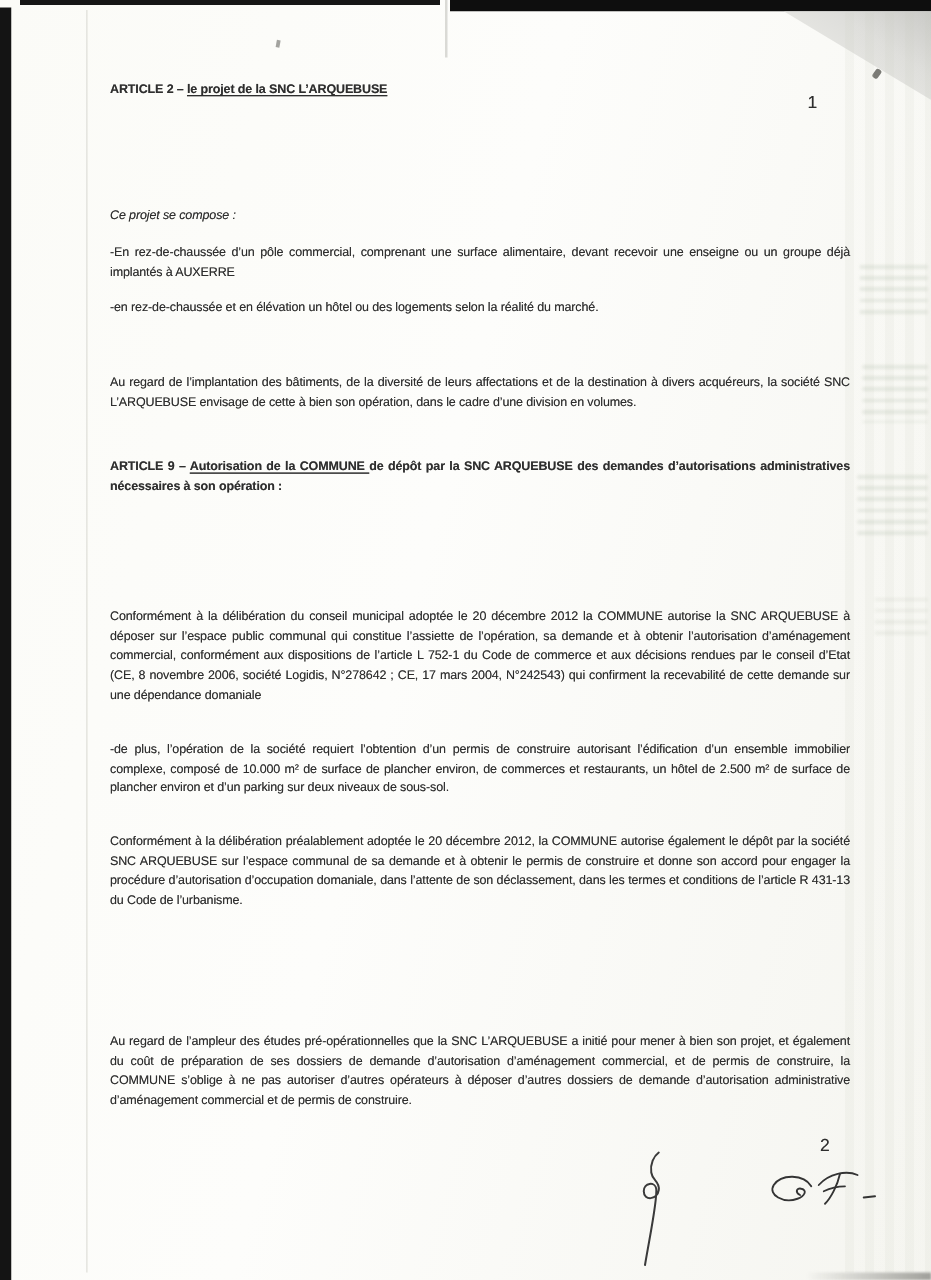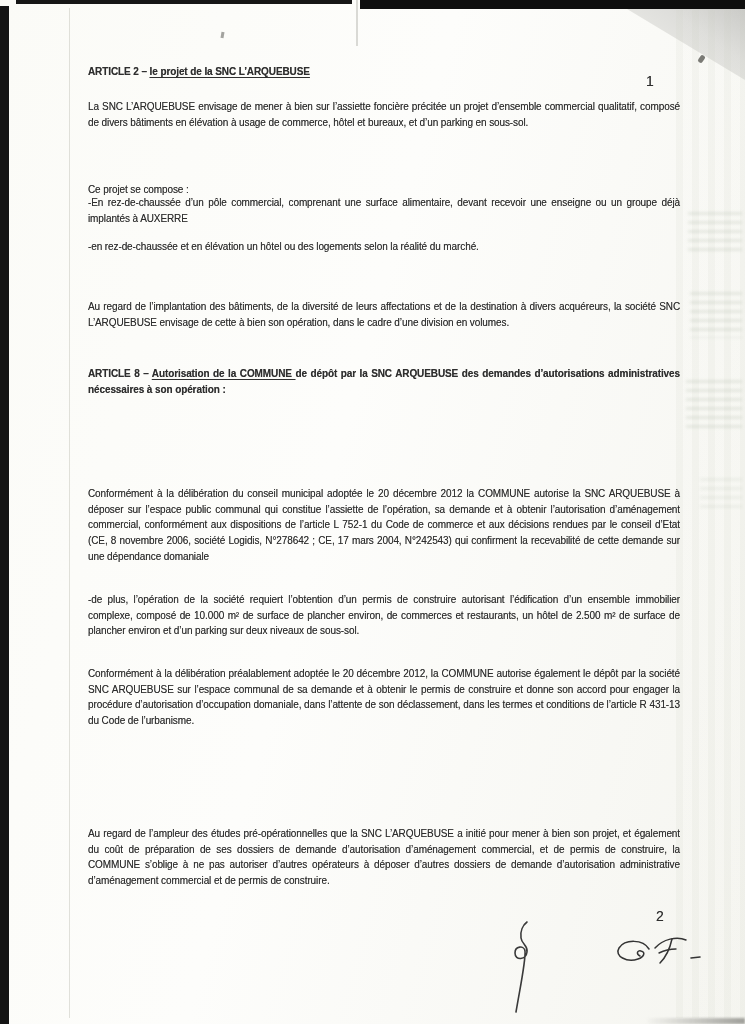--- a/index.html
+++ b/index.html
@@ -39,21 +39,21 @@
   
   .blk{
     position:absolute;left:88px;width:592px;margin:0;
     color:#2e2e2e;font-size:10px;line-height:15.7px;letter-spacing:-.1px;
     text-shadow:0 0 .4px rgba(40,40,40,.55);
   }
   .para{text-align:justify;}
   .heading{font-weight:bold;}
   .heading .u{text-decoration:underline;text-underline-offset:2px;}
   .h2{top:64px;}
-  .p1{top:99px;}  .p2{top:182px;} .p3{top:195px;} .p4{top:239px;}
+  .p1{top:99px;}  .p2{top:165px;font-style:italic;} .p3{top:195px;} .p4{top:239px;}
   .p5{top:269px;} .p6{top:299px;}
   .h3{top:366px;text-align:justify;}
   .p7{top:411px;} .p8{top:438px;} .p9{top:486px;} .p10{top:592px;} .p11{top:666px;}
   .h4{top:774px;text-align:justify;}
   .p12{top:826px;}
   .pagenum{position:absolute;color:#2e2e2e;font-size:14px;text-shadow:0 0 .4px rgba(40,40,40,.55);}
   .pn1{left:646px;top:73px;}
   .pn2{left:656px;top:908px;}
   .hand{position:absolute;}
   .sig{left:503px;top:918px;}
@@ -77,27 +77,26 @@
   <div class="bleed b2"></div>
   <div class="bleed b3"></div>
   <div class="bleed b4"></div>
   <div class="shadow-br"></div>
 
   <div class="pagenum pn1">1</div>
   <div class="pagenum pn2">2</div>
 
   <h2 class="blk heading h2"><span>ARTICLE 2 – </span><span class="u">le projet de la SNC L’ARQUEBUSE</span><span></span></h2>
 
-  <p class="blk para p1">La SNC L’ARQUEBUSE envisage de mener à bien sur l’assiette foncière précitée un projet d’ensemble commercial qualitatif, composé de divers bâtiments en élévation à usage de commerce, hôtel et bureaux, et d’un parking en sous-sol.</p>
   <p class="blk para p2">Ce projet se compose :</p>
   <p class="blk para p3">-En rez-de-chaussée d’un pôle commercial, comprenant une surface alimentaire, devant recevoir une enseigne ou un groupe déjà implantés à AUXERRE</p>
   <p class="blk para p4">-en rez-de-chaussée et en élévation un hôtel ou des logements selon la réalité du marché.</p>
   <p class="blk para p6">Au regard de l’implantation des bâtiments, de la diversité de leurs affectations et de la destination à divers acquéreurs, la société SNC L’ARQUEBUSE envisage de cette à bien son opération, dans le cadre d’une division en volumes.</p>
 
-  <h2 class="blk heading h3"><span>ARTICLE 8 – </span><span class="u">Autorisation de la COMMUNE </span><span>de dépôt par la SNC ARQUEBUSE des demandes d’autorisations administratives nécessaires à son opération :</span></h2>
+  <h2 class="blk heading h3"><span>ARTICLE 9 – </span><span class="u">Autorisation de la COMMUNE </span><span>de dépôt par la SNC ARQUEBUSE des demandes d’autorisations administratives nécessaires à son opération :</span></h2>
 
   <p class="blk para p9">Conformément à la délibération du conseil municipal adoptée le 20 décembre 2012 la COMMUNE autorise la SNC ARQUEBUSE à déposer sur l’espace public communal qui constitue l’assiette de l’opération, sa demande et à obtenir l’autorisation d’aménagement commercial, conformément aux dispositions de l’article L 752-1 du Code de commerce et aux décisions rendues par le conseil d’Etat (CE, 8 novembre 2006, société Logidis, N°278642 ; CE, 17 mars 2004, N°242543) qui confirment la recevabilité de cette demande sur une dépendance domaniale</p>
   <p class="blk para p10">-de plus, l’opération de la société requiert l’obtention d’un permis de construire autorisant l’édification d’un ensemble immobilier complexe, composé de 10.000 m² de surface de plancher environ, de commerces et restaurants, un hôtel de 2.500 m² de surface de plancher environ et d’un parking sur deux niveaux de sous-sol.</p>
   <p class="blk para p11">Conformément à la délibération préalablement adoptée le 20 décembre 2012, la COMMUNE autorise également le dépôt par la société SNC ARQUEBUSE sur l’espace communal de sa demande et à obtenir le permis de construire et donne son accord pour engager la procédure d’autorisation d’occupation domaniale, dans l’attente de son déclassement, dans les termes et conditions de l’article R 431-13 du Code de l’urbanisme.</p>
 
 
   <p class="blk para p12">Au regard de l’ampleur des études pré-opérationnelles que la SNC L’ARQUEBUSE a initié pour mener à bien son projet, et également du coût de préparation de ses dossiers de demande d’autorisation d’aménagement commercial, et de permis de construire, la COMMUNE s’oblige à ne pas autoriser d’autres opérateurs à déposer d’autres dossiers de demande d’autorisation administrative d’aménagement commercial et de permis de construire.</p>
 
   <svg class="hand sig" width="40" height="98" viewBox="0 0 40 98">
     <path d="M24,4 C20,7 17,13 18,20 C19,27 25,27 24,34 C23,42 12,43 12,35 C12,28 21,27 22,33 C23,42 17,70 13,94" fill="none" stroke="#3a3a3a" stroke-width="1.6" stroke-linecap="round"></path>

